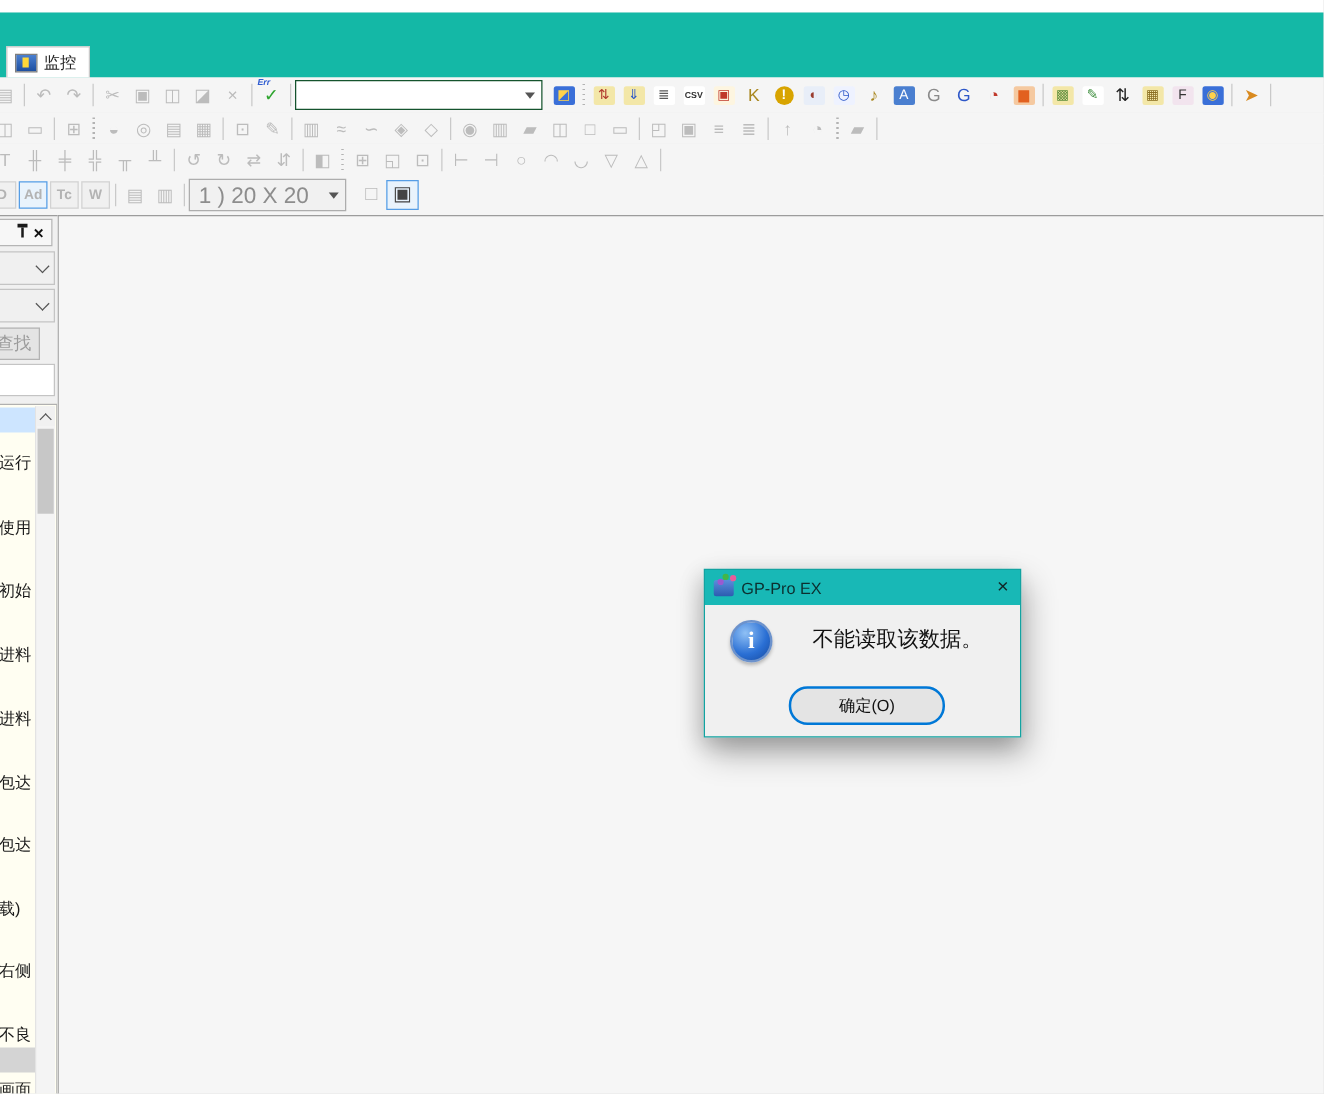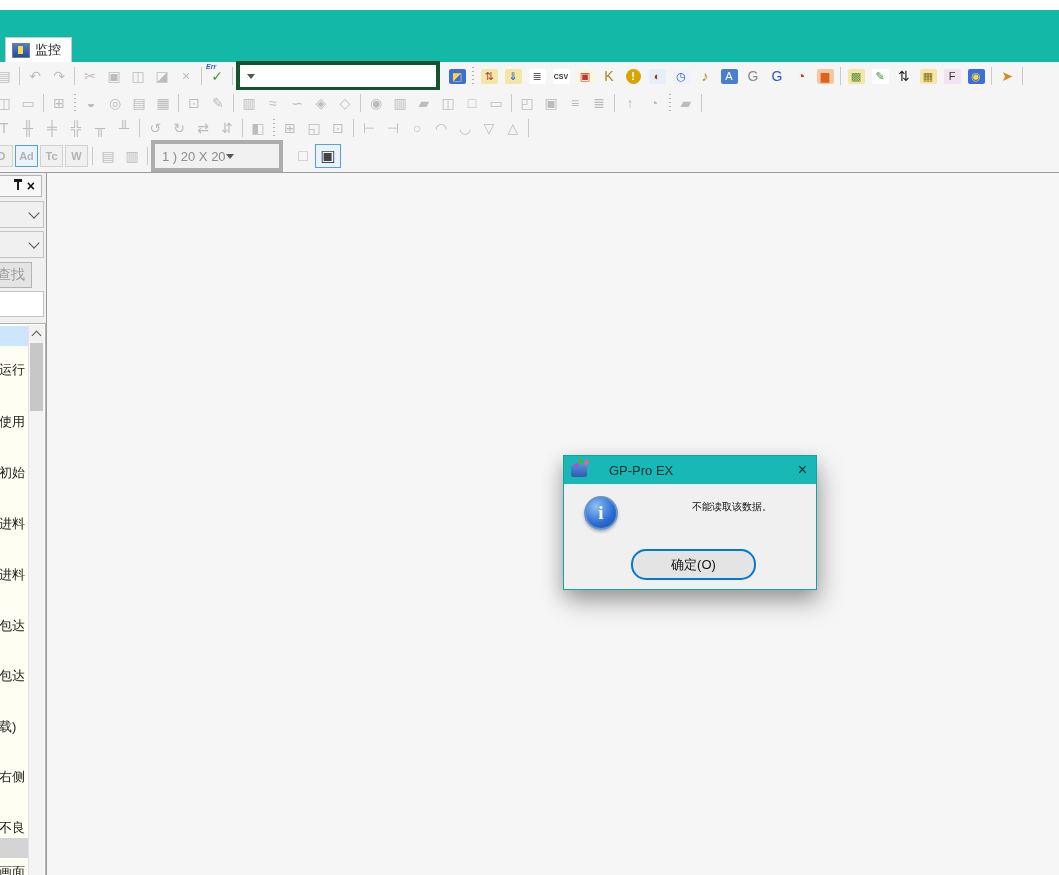--- a/index.html
+++ b/index.html
@@ -31,22 +31,22 @@
   .ico.half{margin-left:-11px;}
   .ico .sub{position:absolute;top:-2px;left:1px;font-size:7px;font-style:italic;font-weight:bold;}
   .sep{width:1px;height:18px;background:#c9c9c9;margin:0 3px;flex:0 0 auto;}
   .dotsep{width:3px;height:18px;margin:0 3px;flex:0 0 auto;
           background:repeating-linear-gradient(#b3b3b3 0 1px,transparent 1px 4px);width:2px;}
   .gap{flex:0 0 auto;}
   .badge{width:21px;height:20px;border:1px solid #d2d2d2;background:#f0f0f0;color:#b3b3b3;font-size:11px;font-weight:bold;
          display:flex;align-items:center;justify-content:center;margin:0 1px;flex:0 0 auto;}
   .badge.sel{border-color:#569de5;background:#e9f3fc;}
   .badge.half{margin-left:-13px;}
-  .combo{height:22px;background:#ffffff;border:4px solid #14532d;display:flex;align-items:center;
-         padding:0 5px 0 7px;font-size:13px;flex:0 0 auto;color:#333;}
+  .combo{height:22px;background:#ffffff;border:1px solid #14532d;display:flex;align-items:center;justify-content:space-between;
+         padding:0 5px 0 7px;font-size:18px;flex:0 0 auto;color:#333;}
   .combo .arr{width:0;height:0;border-left:4px solid transparent;border-right:4px solid transparent;border-top:5px solid #555;flex:0 0 auto;}
   .combo.muted{background:#f1f1f1;border-color:#adadad;color:#8d8d8d;height:24px;}
 
   
   .panel{position:absolute;left:0;top:172px;width:46px;bottom:0;background:#f0f0f0;border-top:1px solid #9c9c9c;overflow:hidden;}
   .canvas{position:absolute;left:46px;top:172px;right:0;bottom:0;background:#f6f6f6;border-top:1px solid #9c9c9c;border-left:1px solid #9c9c9c;}
   .phead{position:absolute;left:-58px;top:2px;width:100px;height:22px;background:#f7f7f7;border:1px solid #b5b5b5;
          display:flex;align-items:center;justify-content:flex-end;gap:8px;padding-right:6px;box-sizing:border-box;}
   .pin{width:2px;height:8px;background:#1a1a1a;position:relative;}
   .pin:before{content:"";position:absolute;left:-3px;top:-3px;width:8px;height:3px;background:#1a1a1a;}
@@ -65,32 +65,32 @@
   .row.selhl{background:#cde5ff;}
   .row.grayhl{background:#d4d4d4;}
   .sb{position:absolute;top:1px;right:1px;width:15px;bottom:1px;background:#f4f4f4;border-left:1px solid #e3e3e3;}
   .sb .up{height:16px;background:#f1f1f1;display:flex;align-items:center;justify-content:center;}
   .chevup{width:6px;height:6px;border-left:1px solid #555;border-top:1px solid #555;transform:rotate(45deg);margin-top:4px;}
   .sb .thumb{position:absolute;top:18px;left:1px;right:1px;height:68px;background:#c7c7c7;}
 
   
   .dlg{position:absolute;left:563px;top:455px;width:254px;height:135px;background:#f0f0f0;border:1px solid #12a3a1;box-sizing:border-box;
        box-shadow:4px 12px 24px rgba(0,0,0,.30), -4px 6px 16px rgba(0,0,0,.14);}
-  .dlg-title{height:28px;background:#18b8b6;display:flex;align-items:center;gap:22px;padding:0 9px 0 7px;}
+  .dlg-title{height:28px;background:#18b8b6;display:flex;align-items:center;gap:6px;padding:0 9px 0 7px;}
   .dlg-title .t{font-size:13px;color:#0c2f2f;flex:1;}
   .dlg-close{font-size:16px;color:#102525;line-height:1;}
   .dlg-appico{width:16px;height:13px;background:linear-gradient(#5b8ddb,#2c5cb0);border-radius:2px;position:relative;flex:0 0 auto;}
   .dlg-appico:before{content:"";position:absolute;right:-2px;top:-4px;width:5px;height:5px;border-radius:50%;background:#e85d9a;
                      box-shadow:-6px -1px 0 #42b649, -10px 3px 0 #9a5ad0;}
   .info-ico{position:absolute;left:20px;top:40px;width:34px;height:34px;border-radius:50%;
             background:radial-gradient(circle at 34% 28%, #8fc0f5, #2a6fd4 58%, #174a9e);
             border:2px solid #6c92cc;box-shadow:0 2px 3px rgba(0,0,0,.25);
             display:flex;align-items:center;justify-content:center;box-sizing:border-box;}
   .info-ico .i{color:#fff;font-size:19px;font-weight:bold;font-family:"Liberation Serif","DejaVu Serif",serif;}
-  .dlg-msg{position:absolute;left:86px;top:44px;width:164px;font-size:10px;color:#111;text-align:center;}
+  .dlg-msg{position:absolute;left:86px;top:44px;width:164px;font-size:17px;color:#111;}
   .okbtn{position:absolute;left:67px;top:93px;width:125px;height:31px;background:#e4e4e4;border:2px solid #0078d7;box-sizing:border-box;
          font-size:13px;color:#111;display:flex;align-items:center;justify-content:center;}
 </style>
 </head>
 <body>
 
 <div class="screen">
   <div class="topwhite"></div>
 
   <div class="tabbar">

